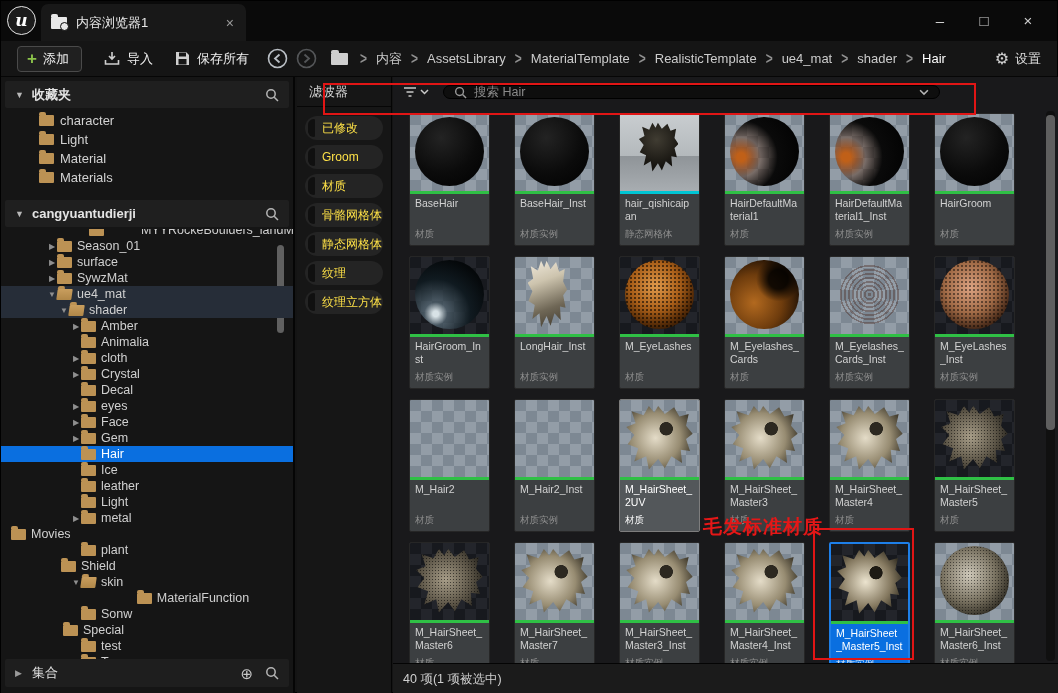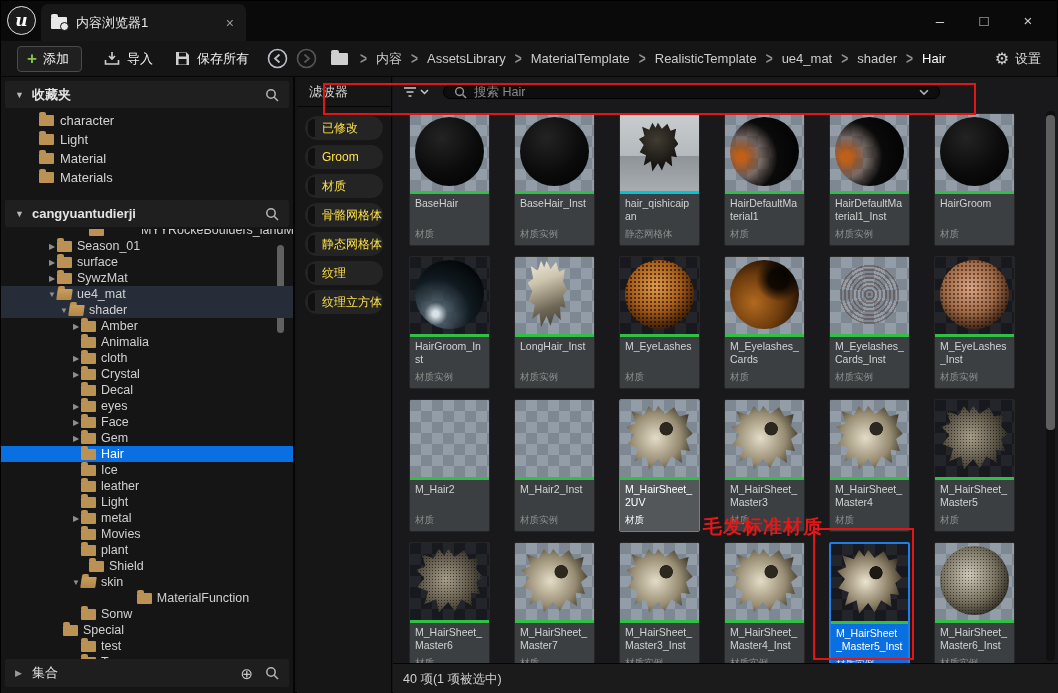--- a/index.html
+++ b/index.html
@@ -366,31 +366,31 @@
         <div class="tree-row" style="padding-left: 70px;">
           <span class="arr"></span>
           <span class="folder-g"></span>
           <span class="lbl">Light</span>
         </div>
         <div class="tree-row" style="padding-left: 70px;">
           <span class="arr">▶</span>
           <span class="folder-g"></span>
           <span class="lbl">metal</span>
         </div>
-        <div class="tree-row" style="padding-left: 70px;">
+        <div class="tree-row" style="">
           <span class="arr"></span>
           <span class="folder-g"></span>
           <span class="lbl">Movies</span>
         </div>
         <div class="tree-row" style="padding-left: 70px;">
           <span class="arr"></span>
           <span class="folder-g"></span>
           <span class="lbl">plant</span>
         </div>
-        <div class="tree-row" style="padding-left: 78px;">
+        <div class="tree-row" style="padding-left: 50px;">
           <span class="arr"></span>
           <span class="folder-g"></span>
           <span class="lbl">Shield</span>
         </div>
         <div class="tree-row" style="padding-left: 70px;">
           <span class="arr">▼</span>
           <span class="folder-g open"></span>
           <span class="lbl">skin</span>
         </div>
         <div class="tree-row" style="padding-left: 82px; justify-content: center;">

